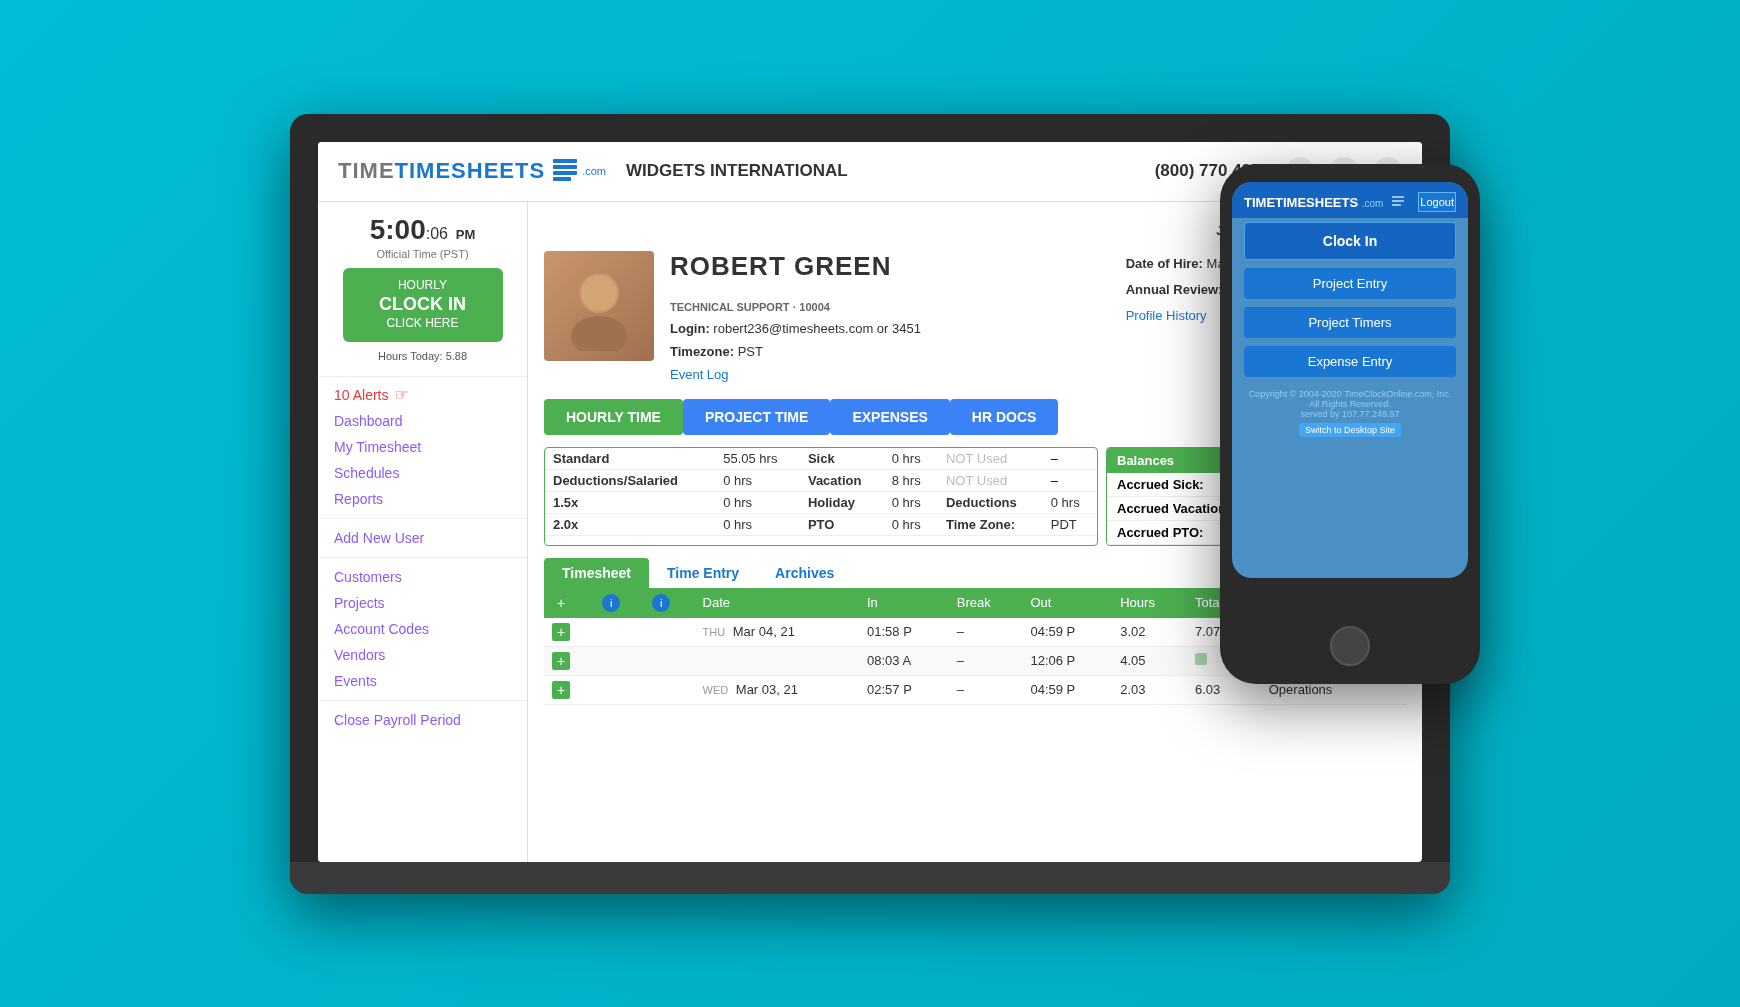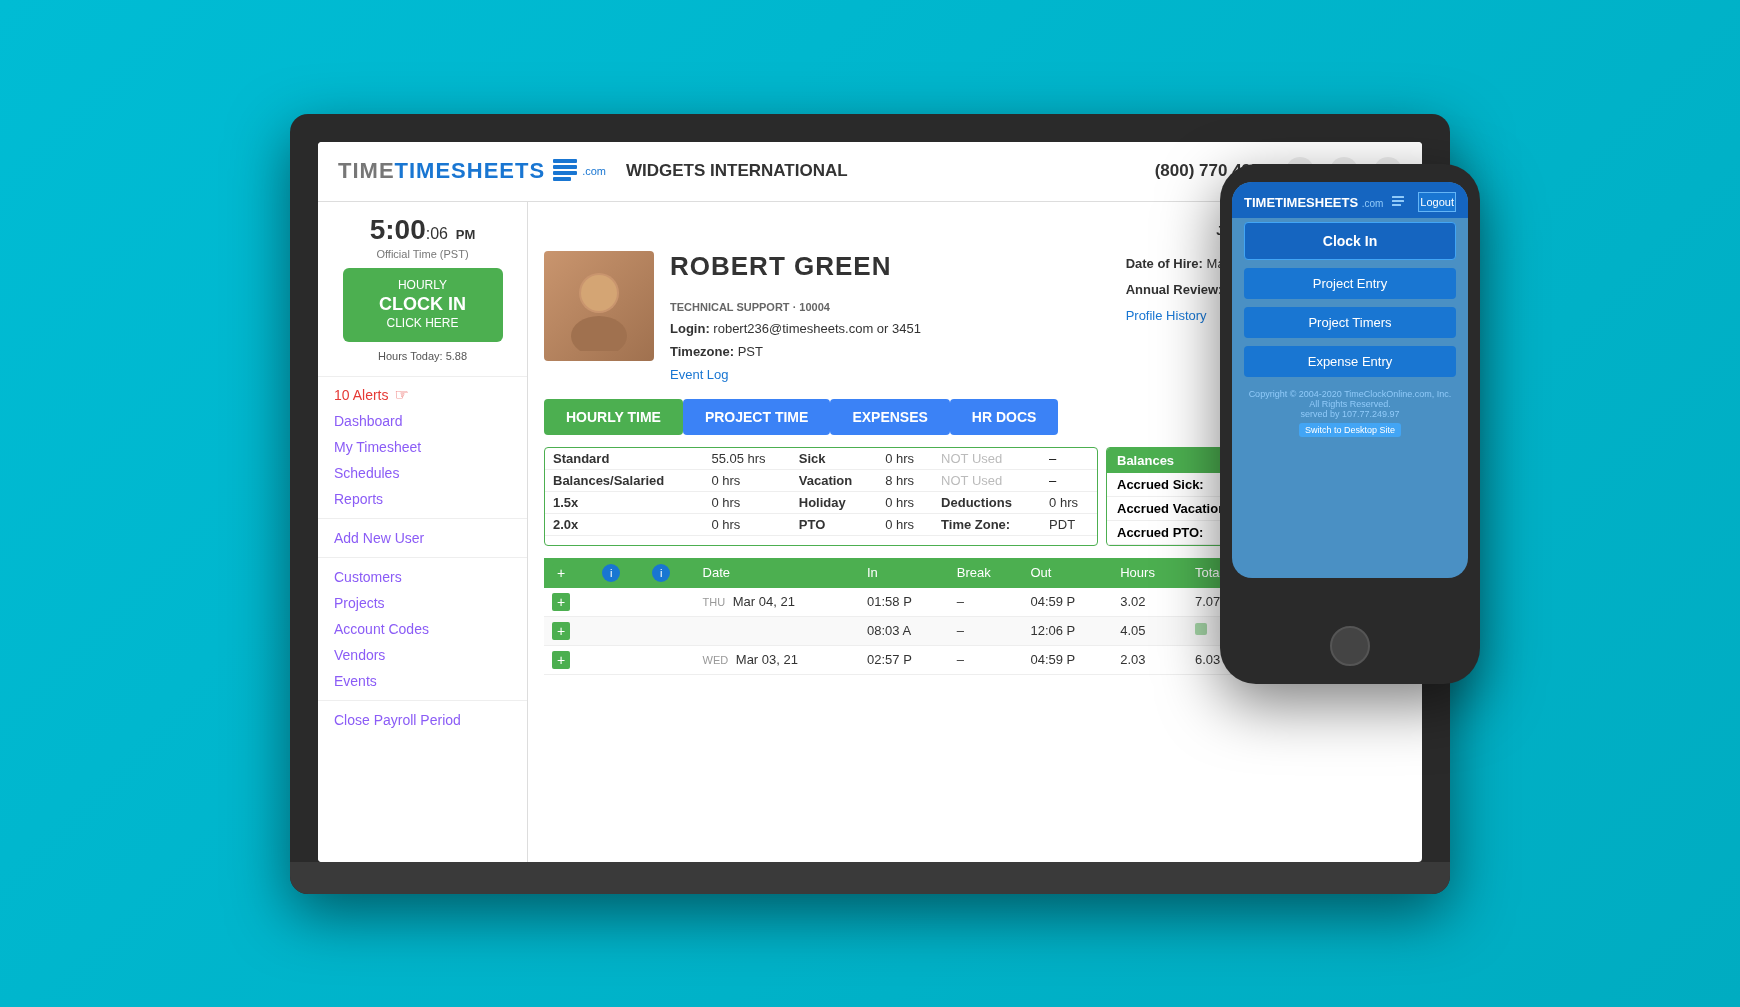--- a/index.html
+++ b/index.html
@@ -661,21 +661,21 @@
                 <tbody>
                     <tr>
                   <td class="label">Standard</td>
                   <td class="val">55.05 hrs</td>
                   <td class="label">Sick</td>
                   <td class="val">0 hrs</td>
                   <td class="muted not-used">NOT Used</td>
                   <td>–</td>
                 </tr>
                 <tr>
-                  <td class="label">Balances/Salaried</td>
+                  <td class="label">Deductions/Salaried</td>
                   <td class="val">0 hrs</td>
                   <td class="label">Vacation</td>
                   <td class="val">8 hrs</td>
                   <td class="muted not-used">NOT Used</td>
                   <td>–</td>
                 </tr>
                 <tr>
                   <td class="label">1.5x</td>
                   <td class="val">0 hrs</td>
                   <td class="label">Holiday</td>
@@ -708,20 +708,25 @@
                 </tr>
                 <tr>
                   <td style="font-weight:bold">Accrued PTO:</td>
                   <td class="blue-val">40.00 hrs</td>
                 </tr>
               </tbody>
                 </table>
             </div>
           </div>
 
+          <div class="timesheet-tabs">
+            <button class="ts-tab active">Timesheet</button>
+            <button class="ts-tab">Time Entry</button>
+            <button class="ts-tab">Archives</button>
+          </div>
 
           <table class="time-table">
             <thead>
               <tr>
                 <th><span class="add-icon">+</span></th>
                 <th><span class="info-icon">i</span></th>
                 <th><span class="info-icon">i</span></th>
                 <th>Date</th>
                 <th>In</th>
                 <th>Break</th>

